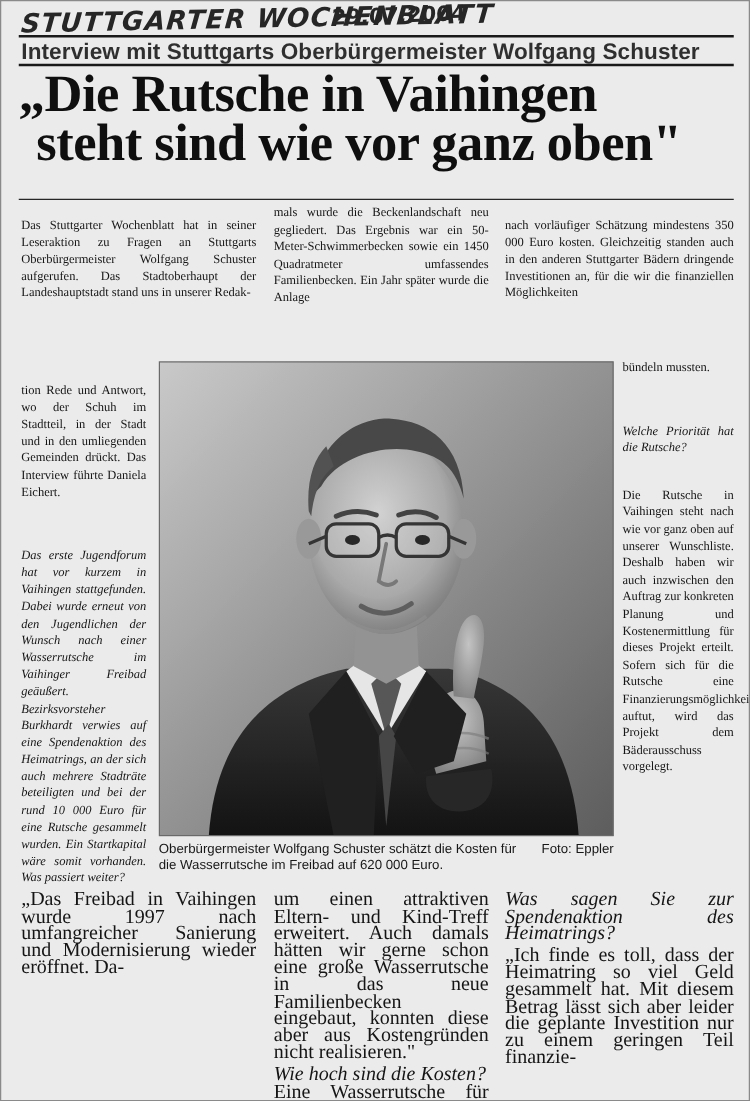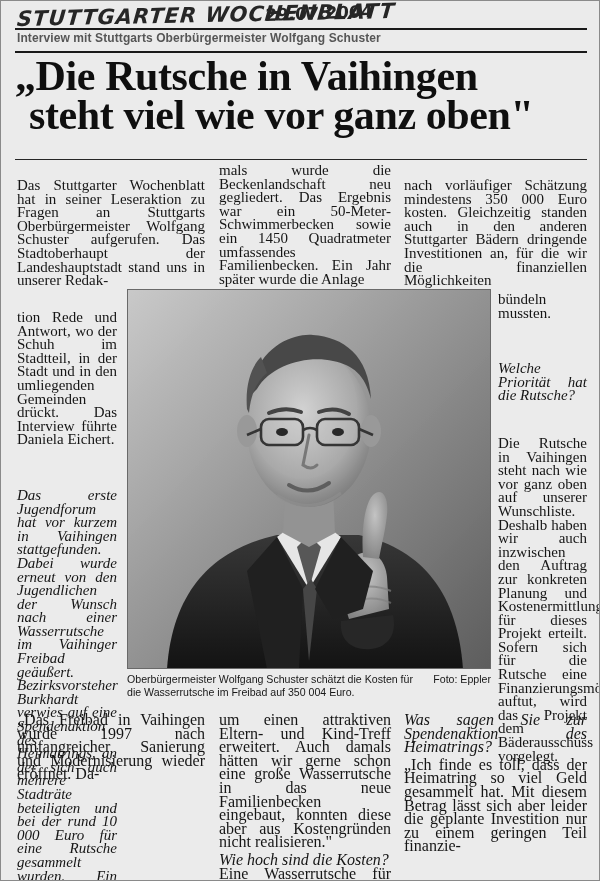--- a/index.html
+++ b/index.html
@@ -57,23 +57,23 @@
     top: 27px;
     width: 572px;
     height: 2px;
     background: #1d1d1b;
   }
   .kicker {
     position: absolute;
     left: 16px;
     top: 30px;
     font-family: "Liberation Sans", sans-serif;
-    font-size: 12px;
+    font-size: 18px;
     font-weight: bold;
-    color: #0369a1;
+    color: #7f1d1d;
     letter-spacing: 0.1px;
     white-space: nowrap;
   }
   .rule-under-kicker {
     position: absolute;
     left: 14px;
     top: 50px;
     width: 572px;
     height: 2px;
     background: #1d1d1b;
@@ -98,21 +98,21 @@
     top: 158px;
     width: 572px;
     height: 1px;
     background: #2a2a28;
   }
   
   .col {
     position: absolute;
     top: 163px;
     width: 175px;
-    font-size: 15px;
+    font-size: 10px;
     line-height: 13.6px;
     color: #19191a;
     text-align: justify;
     hyphens: auto;
   }
   #col2 { left: 218px; width: 172px; }
   #col1 p, #col2 p, #col3 p, .lower p { margin: 0; text-indent: 0; }
   .italic { font-style: italic; margin-top: 23px; }
   .sp { display: block; height: 4px; }
 
@@ -171,21 +171,21 @@
     <div class="masthead-title">STUTTGARTER WOCHENBLATT</div>
     <div class="masthead-date">29.07.2004</div>
   </div>
 
   <div class="rule-top"></div>
   <div class="kicker">Interview mit Stuttgarts Oberbürgermeister Wolfgang Schuster</div>
   <div class="rule-under-kicker"></div>
 
   <div class="headline">
     <span>„Die Rutsche in Vaihingen</span>
-    <span class="l2">steht viel wie vor ganz oben"</span>
+    <span class="l2">steht sind wie vor ganz oben"</span>
   </div>
   <div class="rule-under-head"></div>
 
   <div class="col" id="col1-top">
     <p>Das Stuttgarter Wochenblatt hat in seiner Leseraktion zu Fragen an Stuttgarts Oberbürgermeister Wolfgang Schuster aufgerufen. Das Stadtoberhaupt der Landeshauptstadt stand uns in unserer Redak-</p>
   </div>
   <div class="col" id="col1-narrow">
     <p>tion Rede und Antwort, wo der Schuh im Stadtteil, in der Stadt und in den umliegenden Gemeinden drückt. Das Interview führte Daniela Eichert.</p>
     <span class="sp"></span>
     <p class="italic">Das erste Jugendforum hat vor kurzem in Vaihingen stattgefunden. Dabei wurde erneut von den Jugendlichen der Wunsch nach einer Wasserrutsche im Vaihinger Freibad geäußert. Bezirksvorsteher Burkhardt verwies auf eine Spendenaktion des Heimatrings, an der sich auch mehrere Stadträte beteiligten und bei der rund 10 000 Euro für eine Rutsche gesammelt wurden. Ein Startkapital wäre somit vorhanden. Was passiert weiter?</p>
@@ -277,21 +277,21 @@
 
       <path d="M150 248 L120 282 L140 380 L172 380 L176 300 Z" fill="#242325"></path>
       <path d="M214 248 L246 282 L236 320 L206 330 L188 300 Z" fill="#242325"></path>
 
       <rect x="0" y="0" width="364" height="380" fill="none" stroke="#6c6a66" stroke-width="2"></rect>
     </svg>
   </div>
 
   <div class="caption">
     <span class="credit">Foto: Eppler</span>
-    <span>Oberbürgermeister Wolfgang Schuster schätzt die Kosten für die Wasserrutsche im Freibad auf 350 004 Euro.</span>
+    <span>Oberbürgermeister Wolfgang Schuster schätzt die Kosten für die Wasserrutsche im Freibad auf 620 000 Euro.</span>
   </div>
 
   <div class="lower" id="low1">
     <p>„Das Freibad in Vaihingen wurde 1997 nach umfangreicher Sanierung und Modernisierung wieder eröffnet. Da-</p>
   </div>
 
   <div class="lower" id="low2">
     <p>um einen attraktiven Eltern- und Kind-Treff erweitert. Auch damals hätten wir gerne schon eine große Wasserrutsche in das neue Familienbecken eingebaut, konnten diese aber aus Kostengründen nicht realisieren."</p>
     <span class="sp"></span>
     <p class="italic">Wie hoch sind die Kosten?</p>

